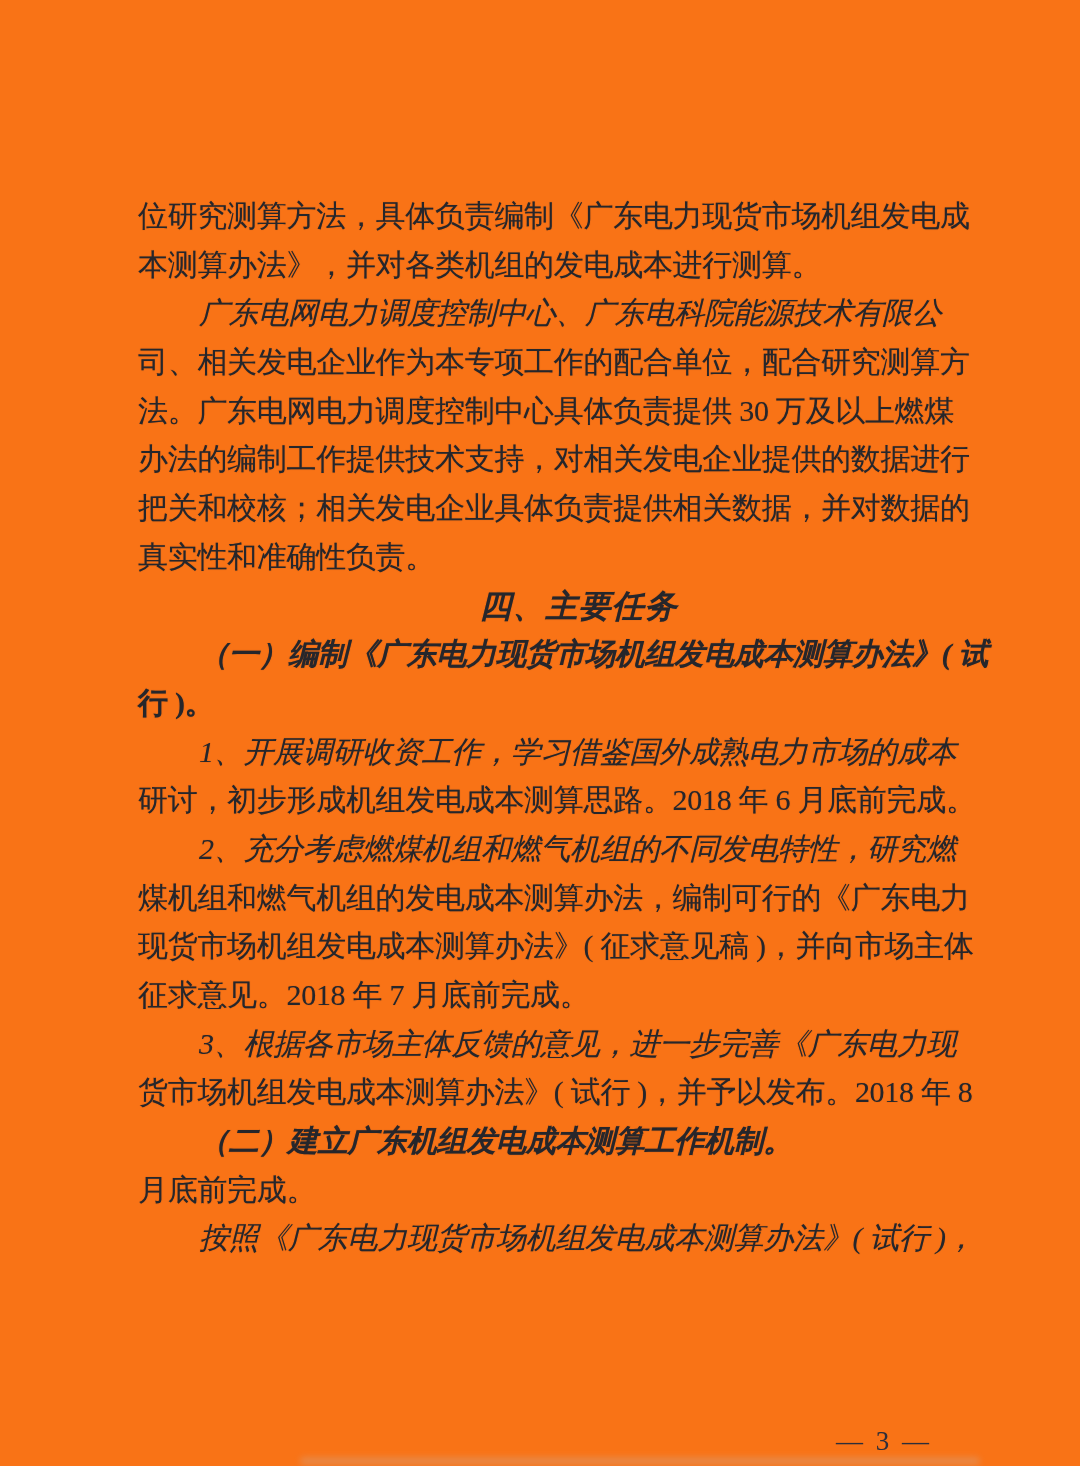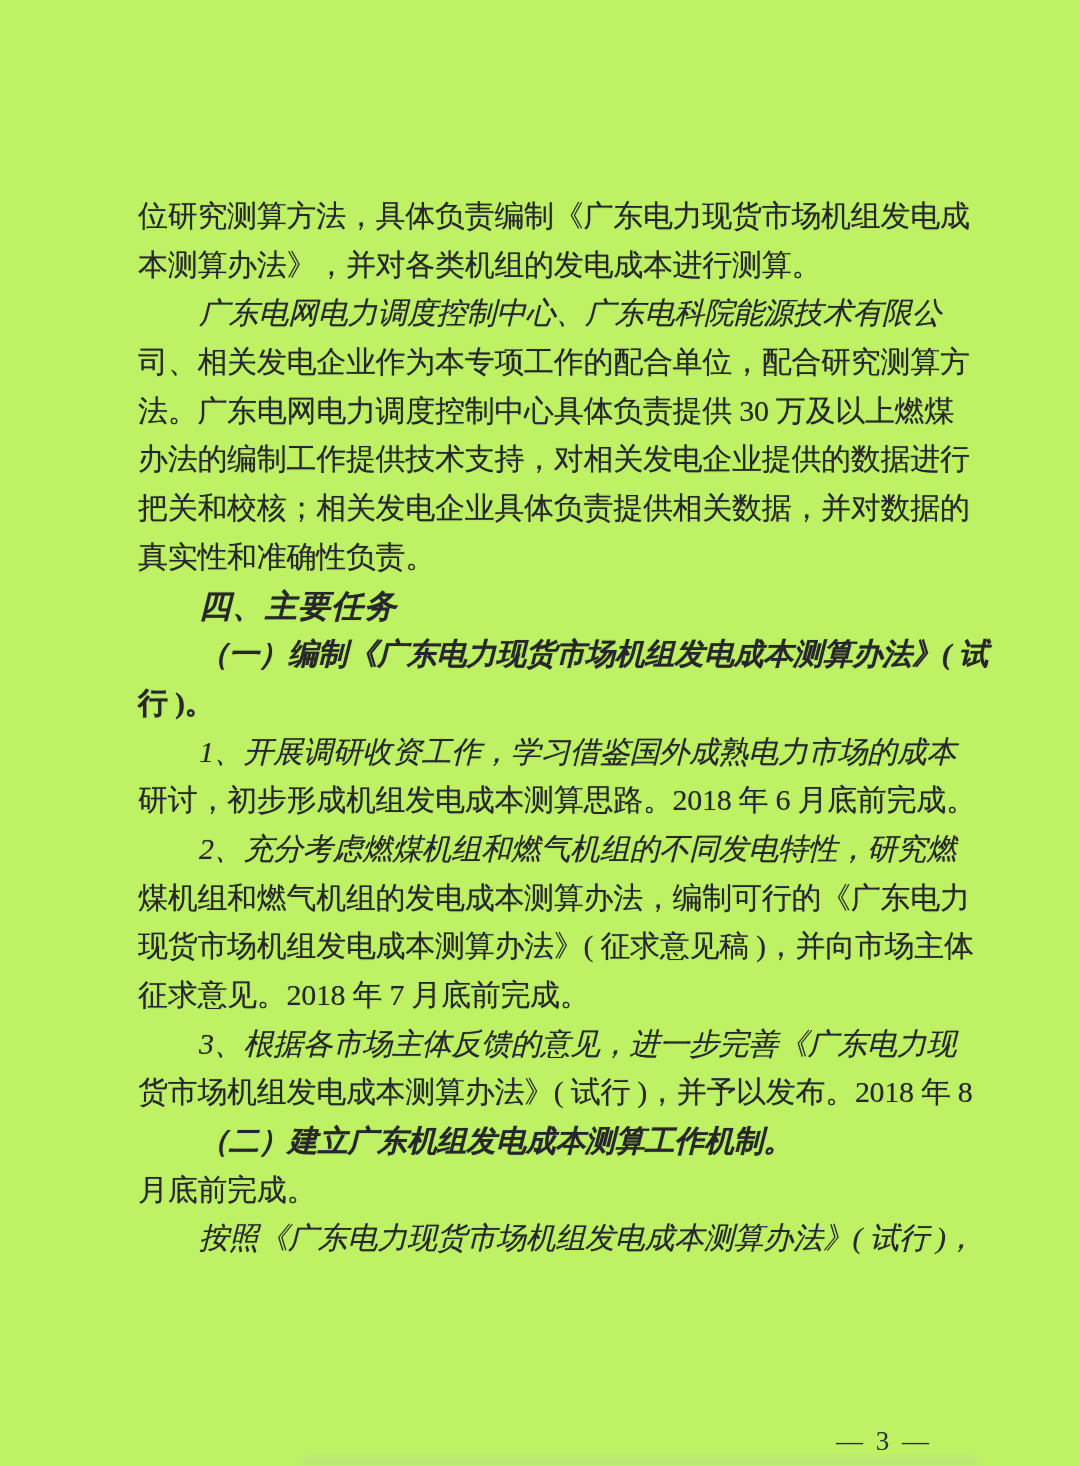--- a/index.html
+++ b/index.html
@@ -4,21 +4,21 @@
 <style>
   html, body {
     margin: 0;
     padding: 0;
     background: #ffffff;
   }
   .page {
     position: relative;
     width: 1080px;
     height: 1466px;
-    background: #bef264;
+    background: #f97316;
     overflow: hidden;
     font-family: "Liberation Serif", "DejaVu Serif", serif;
     color: #26262b;
   }
   .body-text {
     position: absolute;
     left: 138px;
     top: 192px;
     width: 820px;
   }
@@ -32,20 +32,21 @@
   }
   .line.indent {
     padding-left: 61px;
     font-style: italic;
   }
   .line.heading-bold {
     font-family: "Liberation Sans", "DejaVu Sans", sans-serif;
     font-weight: 700;
     font-size: 32px;
     letter-spacing: 1px;
+    text-align: center;
   }
   .line.heading-kai {
     font-weight: 600;
     text-shadow: 0 0 1px rgba(45, 45, 52, 0.55);
   }
   .page-number {
     position: absolute;
     left: 826px;
     top: 1426px;
     width: 116px;

